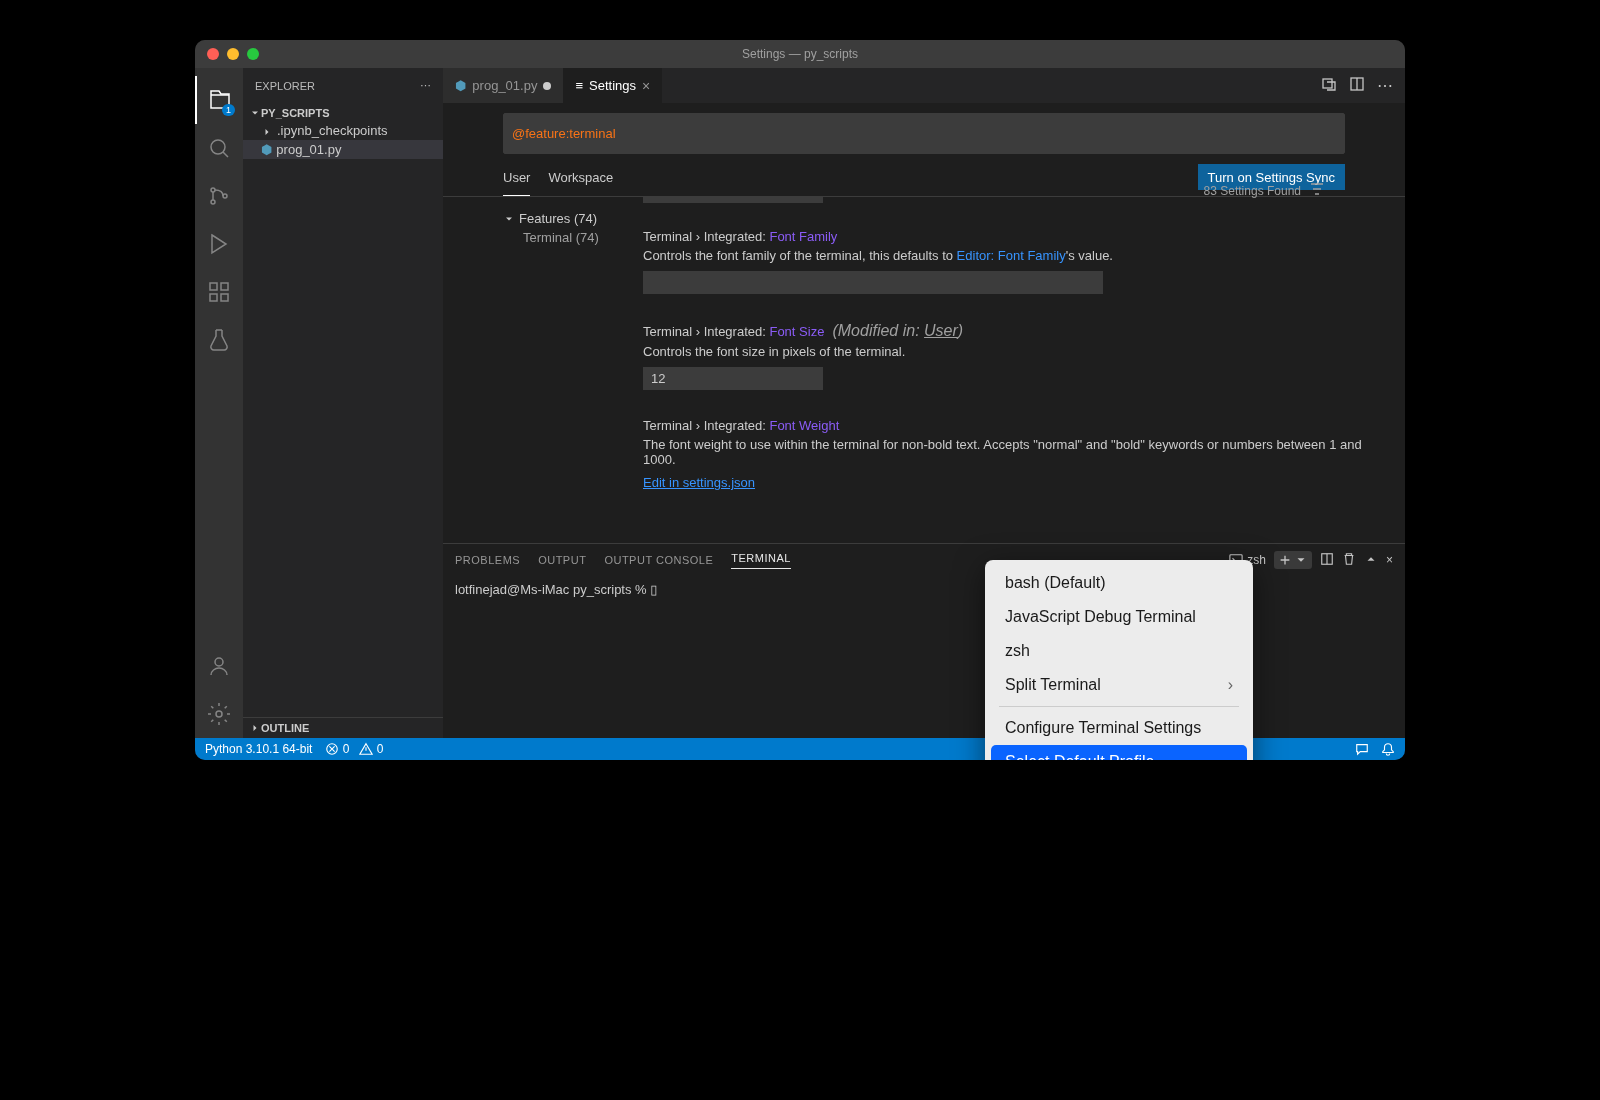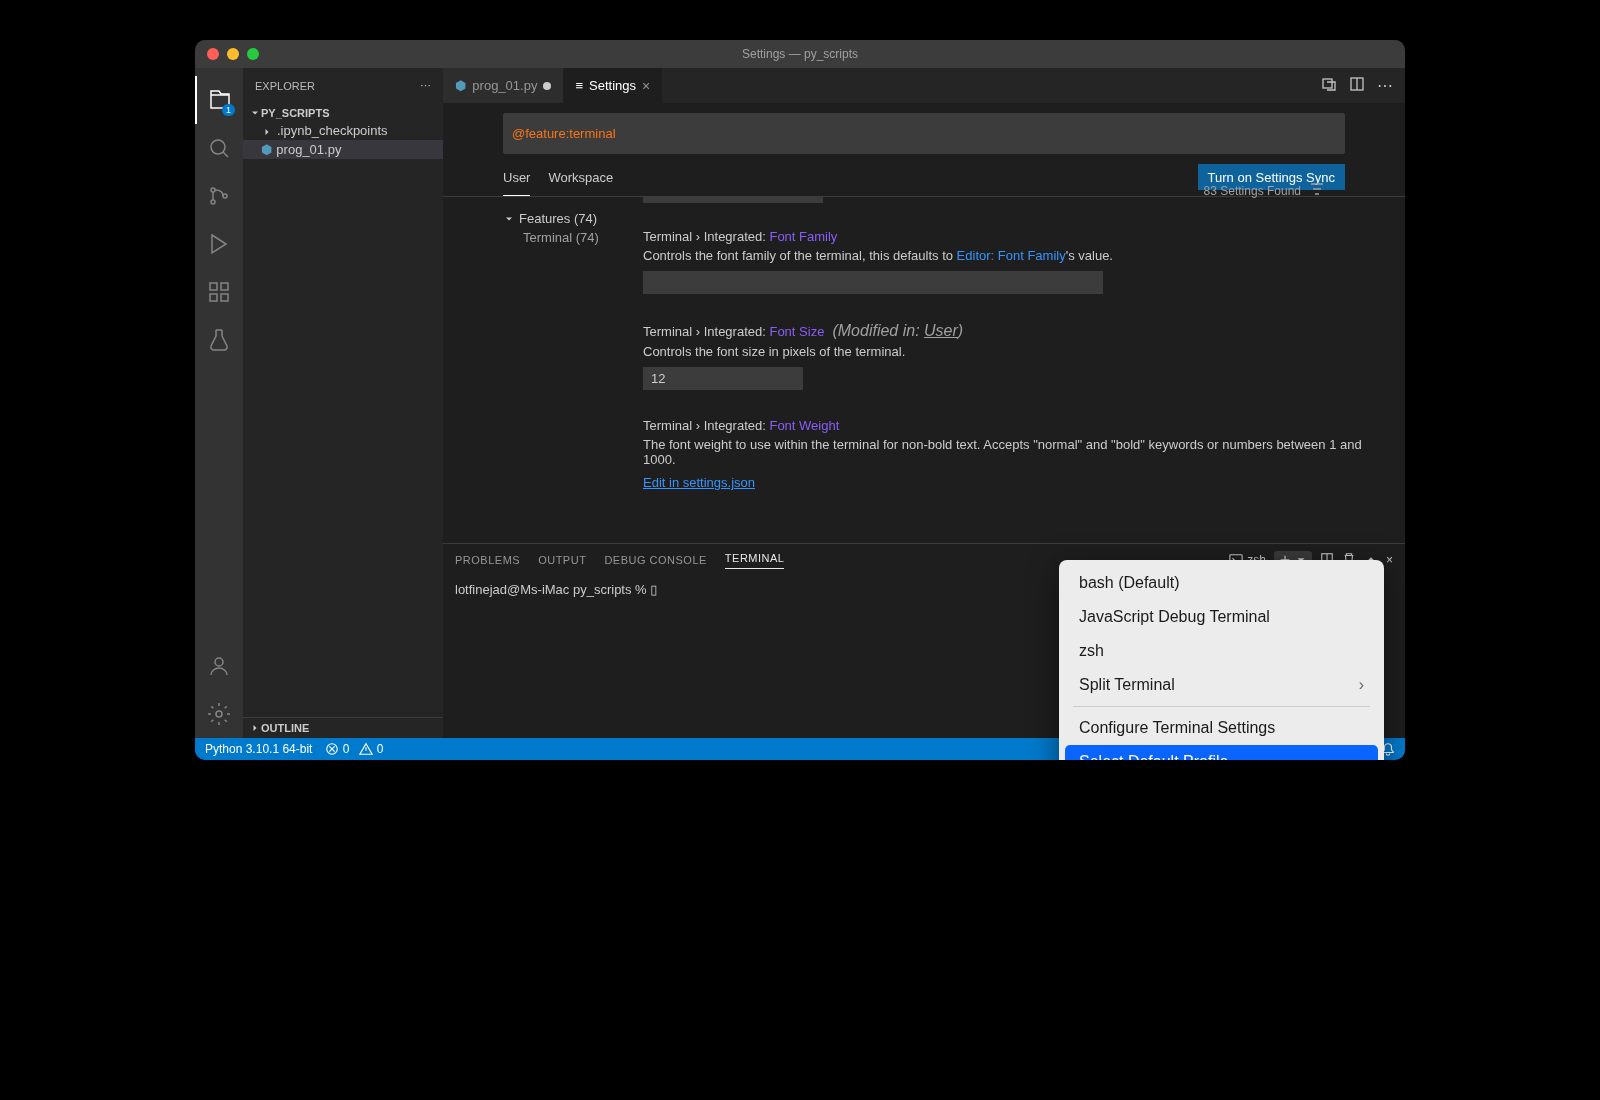--- a/index.html
+++ b/index.html
@@ -50,35 +50,35 @@
 .settings-list { flex: 1; padding: 0 40px 12px 0; overflow-y: auto; color: #cccccc; }
 .setting { margin-bottom: 28px; }
 .setting-title { font-size: 13px; margin-bottom: 4px; }
 .setting-title .path { color: #cccccc; }
 .setting-title .name { font-weight: normal; color: #8b5cf6; }
 .setting-title .modified { color: #a0a0a0; font-style: italic; font-size: 16px; }
 .setting-title .modified .scope { text-decoration: underline; color: #a0a0a0; }
 .setting-desc { font-size: 13px; color: #cccccc; margin-bottom: 8px; }
 .setting-desc .link { color: #3794ff; }
 .setting-input { background: #3c3c3c; border: none; color: #cccccc; padding: 4px 8px; font-size: 13px; width: 460px; }
-.setting-input.short { width: 160px; }
+.setting-input.short { width: 180px; }
 .edit-link { color: #3794ff; text-decoration: underline; font-size: 13px; cursor: pointer; }
 .panel { height: 195px; border-top: 1px solid #3c3c3c; display: flex; flex-direction: column; }
 .panel-tabs { display: flex; align-items: center; padding: 0 12px; height: 32px; gap: 18px; }
 .panel-tab { color: #969696; font-size: 11px; cursor: pointer; letter-spacing: 0.5px; }
 .panel-tab.active { color: #e7e7e7; border-bottom: 1px solid #e7e7e7; padding-bottom: 4px; }
 .panel-actions { margin-left: auto; display: flex; align-items: center; gap: 8px; color: #c5c5c5; font-size: 12px; }
 .panel-actions svg { width: 14px; height: 14px; }
 .panel-actions .group { display: flex; align-items: center; gap: 4px; }
 .panel-actions .newterm { background: #3a3a3a; padding: 2px 4px; border-radius: 3px; display: flex; align-items: center; gap: 2px; }
 .terminal-content { flex: 1; padding: 6px 12px; font-family: Menlo, monospace; font-size: 13px; color: #cccccc; }
 .statusbar { height: 22px; background: #007acc; display: flex; align-items: center; padding: 0 10px; color: #fff; font-size: 12px; gap: 13px; }
 .statusbar .right { margin-left: auto; display: flex; gap: 12px; align-items: center; }
 .statusbar svg { width: 14px; height: 14px; vertical-align: middle; }
-.context-menu { position: absolute; left: 864px; top: 520px; width: 325px; background: #ececec; border-radius: 8px; box-shadow: 0 8px 30px rgba(0,0,0,0.5); padding: 6px; font-size: 16px; color: #1a1a1a; z-index: 100; }
+.context-menu { position: absolute; left: 790px; top: 520px; width: 268px; background: #ececec; border-radius: 8px; box-shadow: 0 8px 30px rgba(0,0,0,0.5); padding: 6px; font-size: 16px; color: #1a1a1a; z-index: 100; }
 .menu-item { padding: 8px 14px; border-radius: 5px; cursor: pointer; display: flex; justify-content: space-between; align-items: center; }
 .menu-item.highlighted { background: #0a64ff; color: #fff; }
 .menu-separator { height: 1px; background: #ccc; margin: 4px 8px; }
 .menu-item .chev { color: #666; }
 .filter-icon svg { width: 16px; height: 16px; }
 </style>
 </head>
 <body>
 
 <div class="window">
@@ -263,21 +263,21 @@
               <div class="edit-link">Edit in settings.json</div>
             </div>
           </div>
         </div>
       </div>
 
       <div class="panel">
         <div class="panel-tabs">
           <div class="panel-tab">PROBLEMS</div>
           <div class="panel-tab">OUTPUT</div>
-          <div class="panel-tab">DEBUG CONSOLE</div>
+          <div class="panel-tab">OUTPUT CONSOLE</div>
           <div class="panel-tab active">TERMINAL</div>
           <div class="panel-actions">
             <div class="group">
               <svg viewBox="0 0 16 16" fill="none" stroke="currentColor" stroke-width="1.3">
                   <rect x="1" y="2" width="14" height="12" rx="1"></rect>
                   <path d="M4 6l2 2-2 2M8 10h4"></path>
                 </svg>
               <span>zsh</span>
             </div>
             <div class="group newterm">

